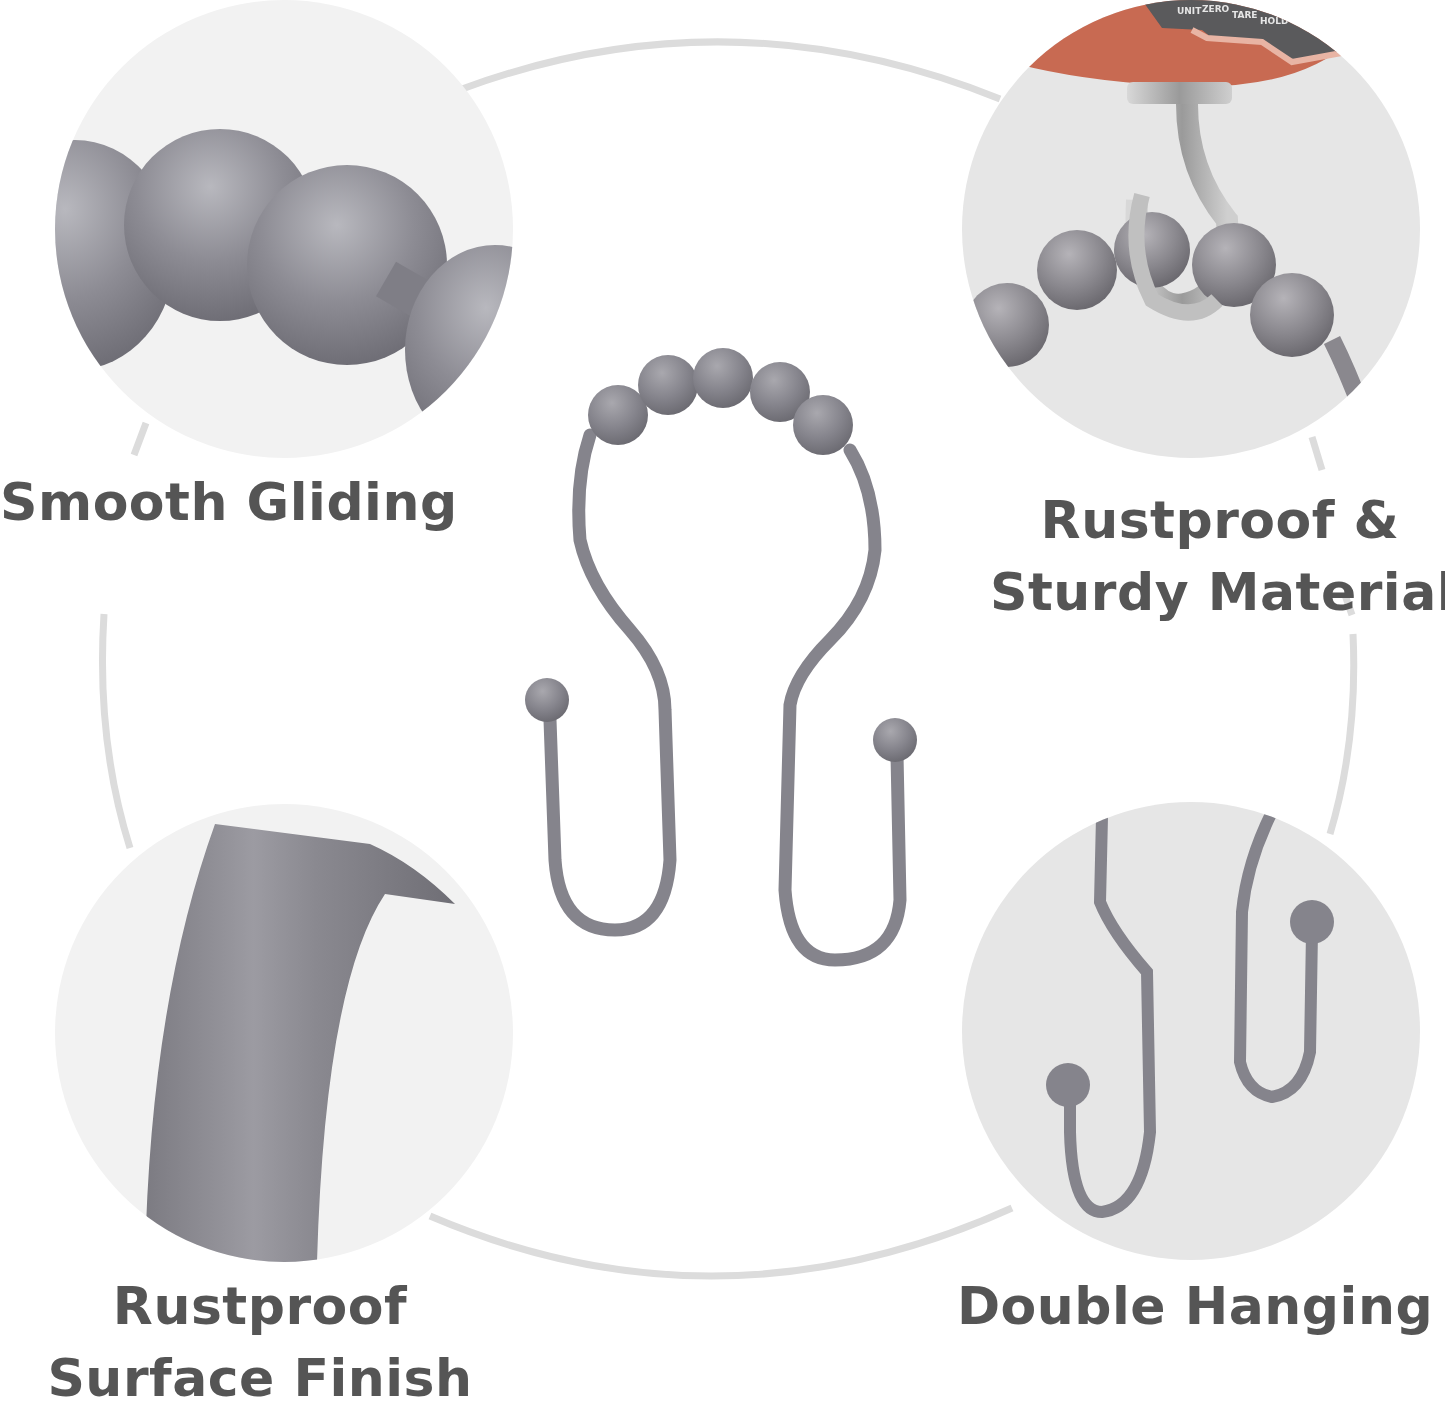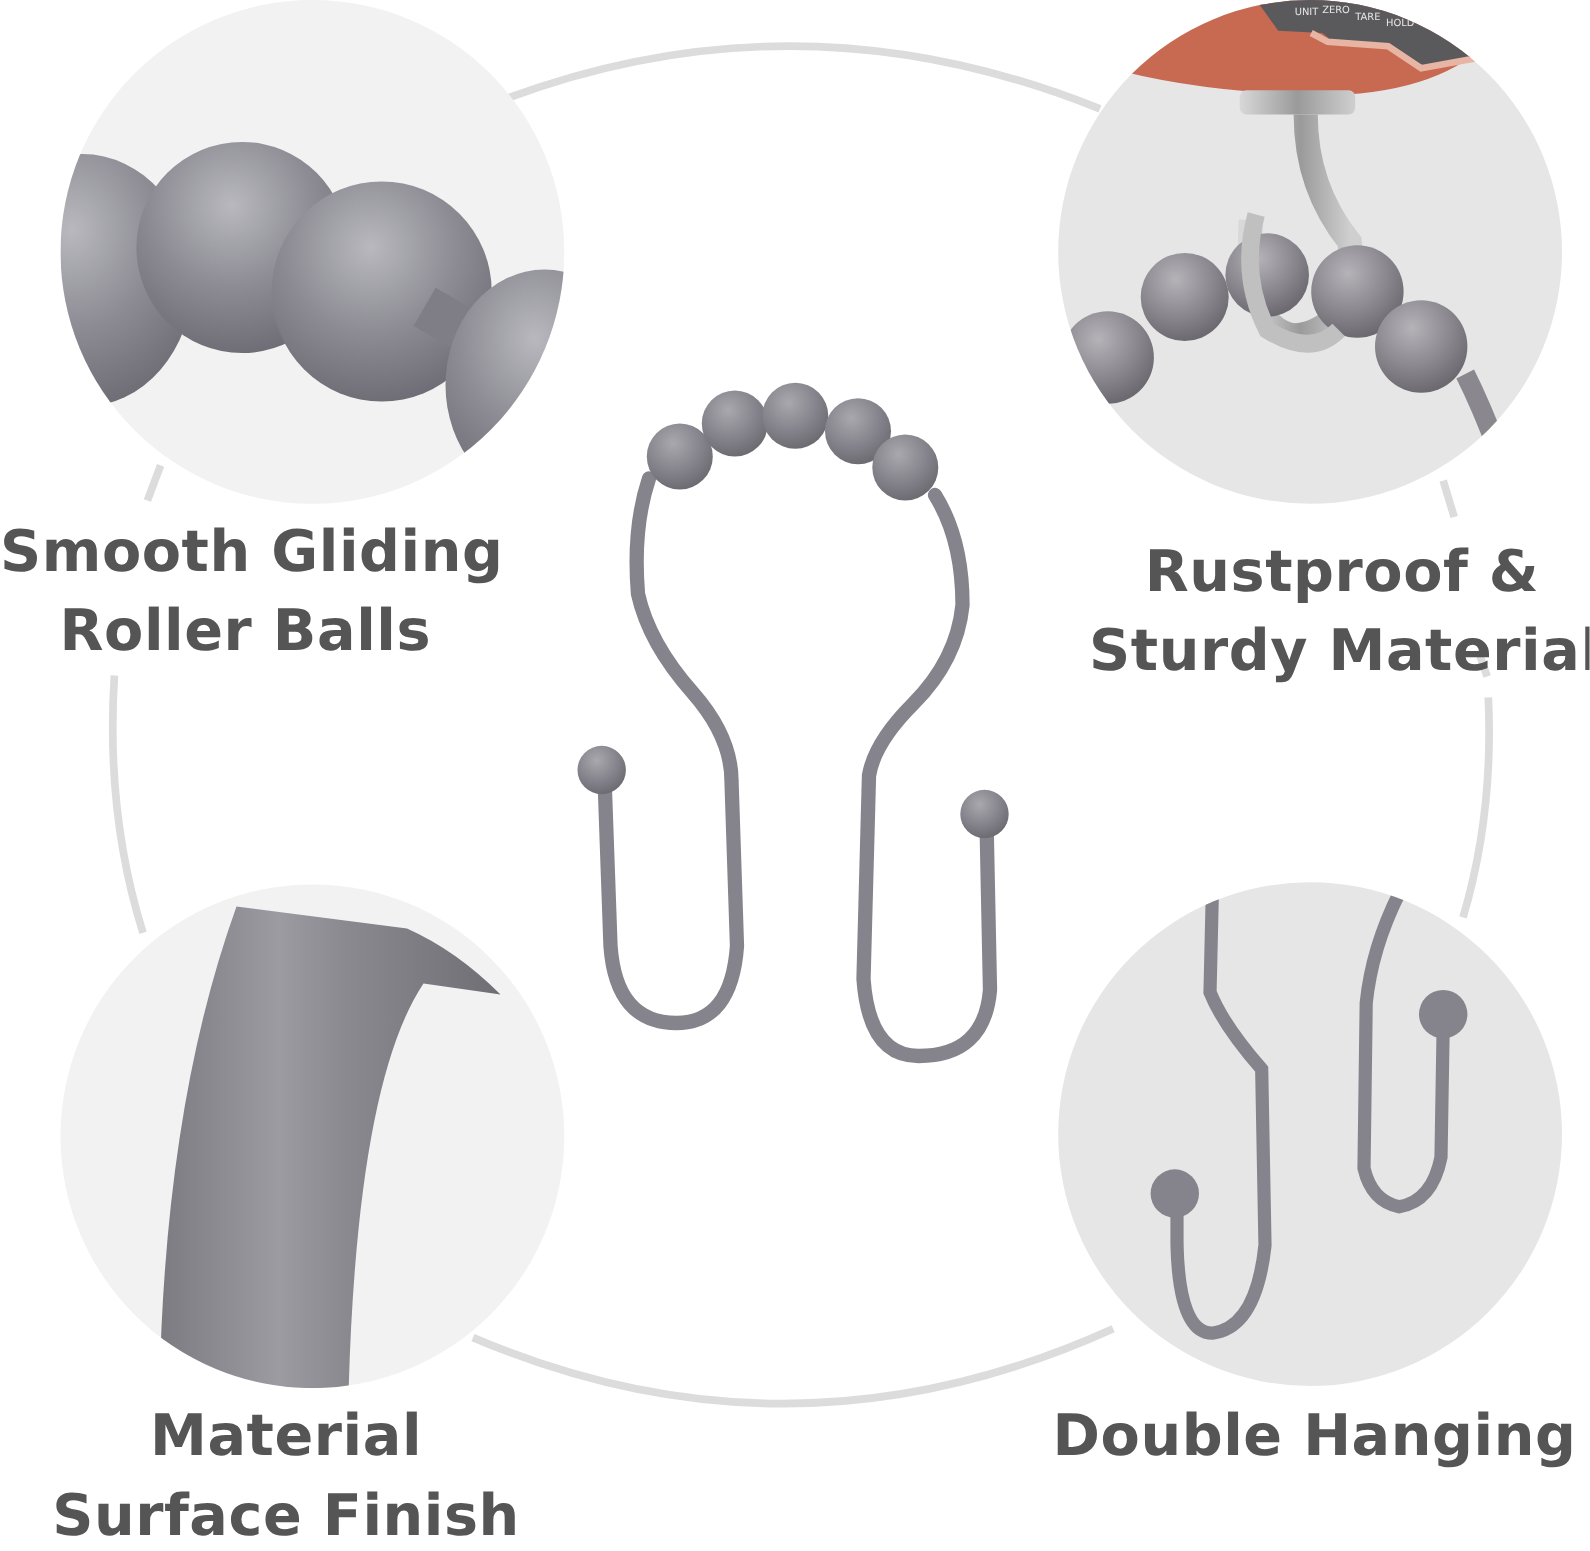--- a/index.html
+++ b/index.html
@@ -1,20 +1,20 @@
 <!DOCTYPE html>
 <html><head>
 <meta charset="utf-8">
 <style>
   html, body { margin: 0; padding: 0; background: #ffffff; }
   body { width: 1445px; height: 1410px; position: relative; overflow: hidden;
          font-family: "DejaVu Sans", "Liberation Sans", sans-serif; }
   .abs { position: absolute; }
   .ring-svg { position: absolute; left: 0; top: 0; }
-  .feature-circle { position: absolute; border-radius: 50%; overflow: hidden; }
+  .feature-circle { position: absolute; border-radius: 50%; overflow: hidden; font-weight: bold; }
   .feature-label { position: absolute; text-align: center; color: #555555;
                    font-weight: bold; font-size: 52px; line-height: 72px; letter-spacing: 0.5px;
                    white-space: nowrap; }
   .feature-label span { display: block; }
 </style>
 </head>
 <body>
 
 <svg class="ring-svg" width="1445" height="1410">
   <g fill="none" stroke="#dcdcdc" stroke-width="7" stroke-linecap="butt">
@@ -137,28 +137,27 @@
     <circle cx="113" cy="75" r="30" fill="url(#cball)"></circle>
     <circle cx="163" cy="45" r="30" fill="url(#cball)"></circle>
     <circle cx="218" cy="38" r="30" fill="url(#cball)"></circle>
     <circle cx="275" cy="52" r="30" fill="url(#cball)"></circle>
     <circle cx="318" cy="85" r="30" fill="url(#cball)"></circle>
   </g>
 </svg>
 
 <div class="feature-label" style="left:0px; top:466px; width:446px;">
   <span>Smooth Gliding</span>
-  <span>Roller Balls</span>
 </div>
 
 <div class="feature-label" style="left:990px; top:484px; width:460px;">
   <span>Rustproof &amp;</span>
   <span>Sturdy Material</span>
 </div>
 
 <div class="feature-label" style="left:40px; top:1270px; width:440px;">
-  <span>Material</span>
+  <span>Rustproof</span>
   <span>Surface Finish</span>
 </div>
 
 <div class="feature-label" style="left:945px; top:1270px; width:500px;">
   <span>Double Hanging</span>
 </div>
 
 </body></html>

